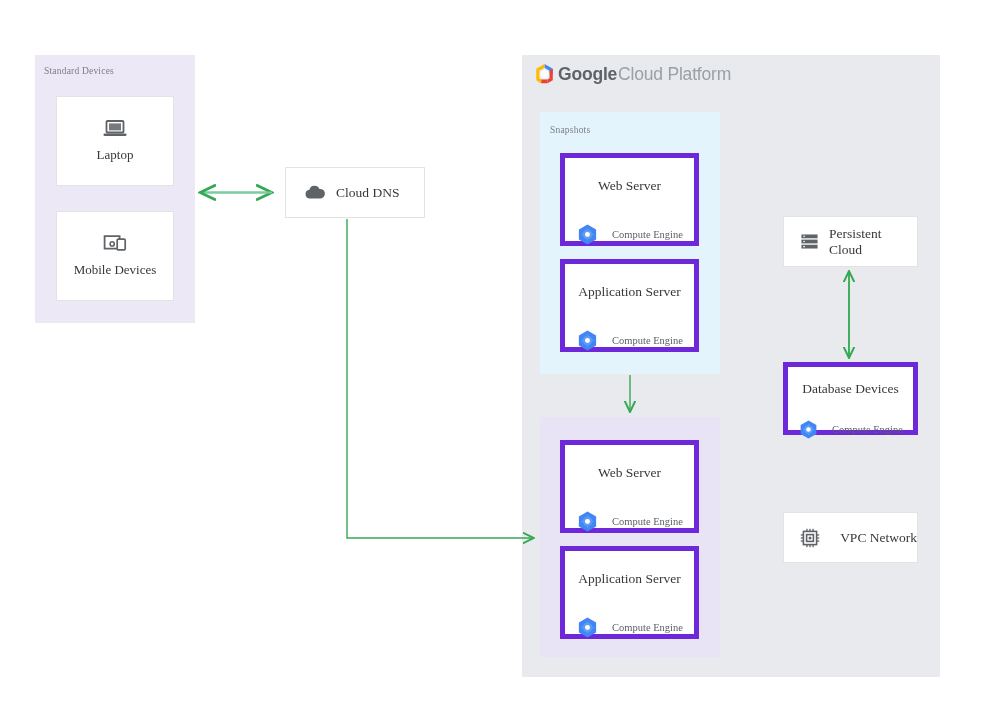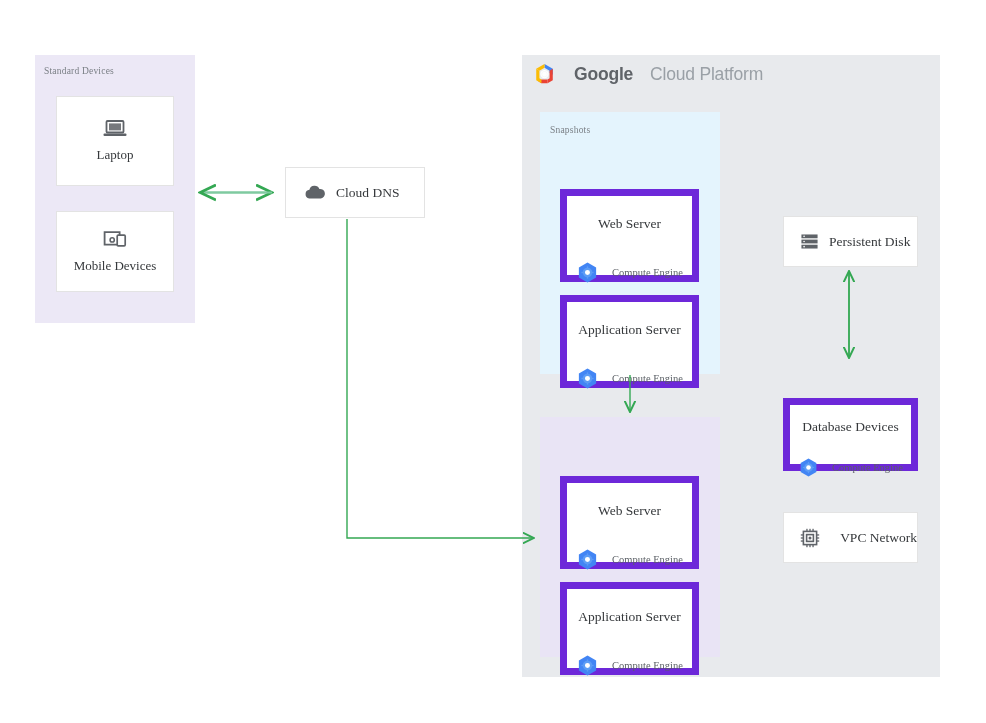--- a/index.html
+++ b/index.html
@@ -22,31 +22,31 @@
         border:1px solid #e3e3e3;}
   .card-center{display:flex;flex-direction:column;align-items:center;
                justify-content:center;height:100%;}
   .card-row{display:flex;flex-direction:row;align-items:center;
             justify-content:center;height:100%;gap:10px;}
   .card-label{font-size:13px;color:#35383b;font-family:"Liberation Serif",serif;
               white-space:nowrap;}
   .icon-label{font-size:13.5px;color:#35383b;font-family:"Liberation Serif",serif;}
 
   
-  .svc{position:absolute;box-sizing:border-box;background:#fff;border:7px solid #6d28d9;
-       display:flex;flex-direction:column;align-items:center;margin-top:36px;}
+  .svc{position:absolute;box-sizing:border-box;background:#fff;border:5px solid #6d28d9;
+       display:flex;flex-direction:column;align-items:center;}
   .svc-title{font-size:13.5px;color:#35383b;font-family:"Liberation Serif",serif;
              text-align:center;width:100%;margin-top:20px;white-space:nowrap;}
   .svc-divider{width:72%;height:1px;background:#dadce0;margin:16px 0 0 0;}
   .svc-foot{display:flex;flex-direction:row;align-items:center;gap:13px;margin-top:13px;}
   .svc-foot-label{font-size:10.5px;color:#5a5f65;font-family:"Liberation Serif",serif;
                   white-space:nowrap;}
 
   
-  #gcp-header{position:absolute;left:532px;top:62px;display:flex;align-items:center;gap:17px;}
+  #gcp-header{position:absolute;left:532px;top:62px;display:flex;align-items:center;gap:1px;}
   .gcp-word1{font-family:"Liberation Sans",sans-serif;font-size:17.5px;color:#5f6368;
              font-weight:700;letter-spacing:-.2px;}
   .gcp-word2{font-family:"Liberation Sans",sans-serif;font-size:17.5px;color:#9aa0a6;
              font-weight:400;letter-spacing:-.2px;}
 
   
   .conn{position:absolute;overflow:visible;}
   .conn line,.conn path{stroke:#34a853;stroke-width:1.4px;fill:none;}
   .conn .soft{stroke:#7fcaa0;stroke-width:2px;}
   svg{display:block;}
@@ -66,21 +66,21 @@
         <svg width="24" height="18" viewBox="0 0 24 18">
           <rect x="3.5" y="1" width="17" height="11.5" rx="1" fill="none" stroke="#5f6368" stroke-width="1.8"></rect>
           <rect x="6" y="3.4" width="12" height="7" fill="#77797d"></rect>
           <rect x="0.5" y="13.6" width="23" height="2.4" rx="1" fill="#5f6368"></rect>
         </svg>
       </span>
       <span class="card-label">Laptop</span>
     </div>
   </div>
 
-  <div class="card" style="left:56px;top:211px;width:118px;height:81px;">
+  <div class="card" style="left:56px;top:211px;width:118px;height:90px;">
     <div class="card-center">
       <span style="margin-bottom:9px;">
         <svg width="24" height="19" viewBox="0 0 24 19">
           <path d="M1.6 2.2 H16.6 V14.6 H1.6 Z" fill="none" stroke="#5f6368" stroke-width="1.8"></path>
           <rect x="14.2" y="5.2" width="8" height="10.6" rx="1" fill="#fff" stroke="#5f6368" stroke-width="1.7"></rect>
           <circle cx="9.2" cy="9.9" r="2.1" fill="none" stroke="#5f6368" stroke-width="1.6"></circle>
         </svg>
       </span>
       <span class="card-label">Mobile Devices</span>
     </div>
@@ -202,21 +202,21 @@
       <span style="display:flex;align-items:center;">
         <svg width="19" height="19" viewBox="0 0 20 20">
           <rect x="1.5" y="2.6" width="17" height="4" fill="#5f6368"></rect>
           <rect x="1.5" y="8" width="17" height="4" fill="#5f6368"></rect>
           <rect x="1.5" y="13.4" width="17" height="4" fill="#5f6368"></rect>
           <circle cx="4.3" cy="4.6" r="0.85" fill="#ffffff"></circle>
           <circle cx="4.3" cy="10" r="0.85" fill="#ffffff"></circle>
           <circle cx="4.3" cy="15.4" r="0.85" fill="#ffffff"></circle>
         </svg>
       </span>
-      <span class="icon-label">Persistent Disk</span>
+      <span class="icon-label">Persistent Cloud</span>
     </div>
   </div>
 
   <div class="svc" style="left:783px;top:362px;width:135px;height:73px;">
     <div class="svc-title" style="margin-top:14px;">Database Devices</div>
     <div class="svc-divider" style="margin-top:12px;"></div>
     <div class="svc-foot" style="margin-top:10px;">
       <span>
         <svg width="21" height="21" viewBox="0 0 24 24">
           <path d="M12 1.6 L21 6.8 L21 17.2 L12 22.4 L3 17.2 L3 6.8 Z" fill="#4285f4"></path>

